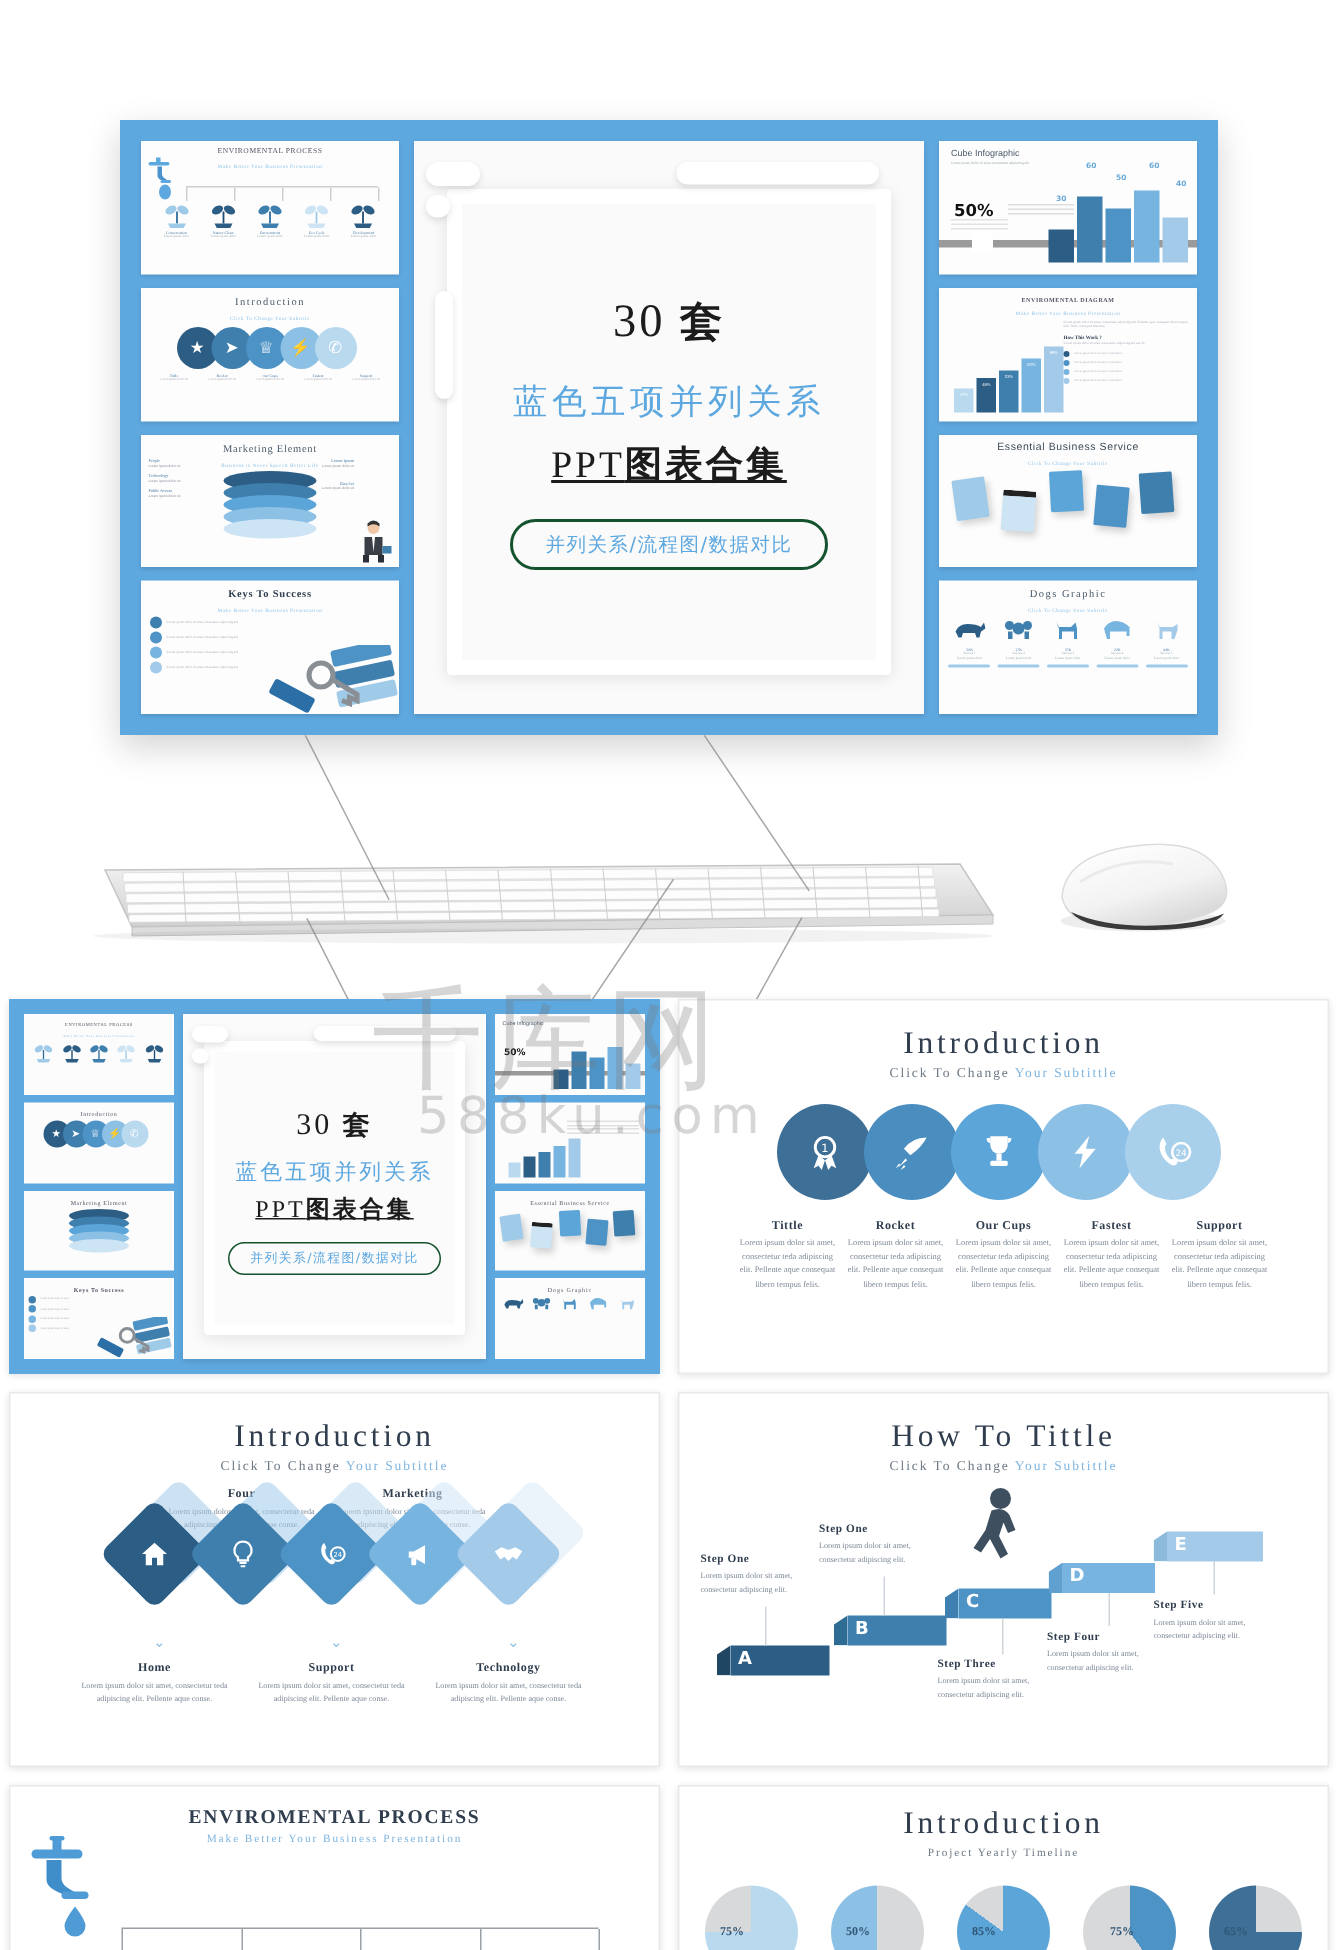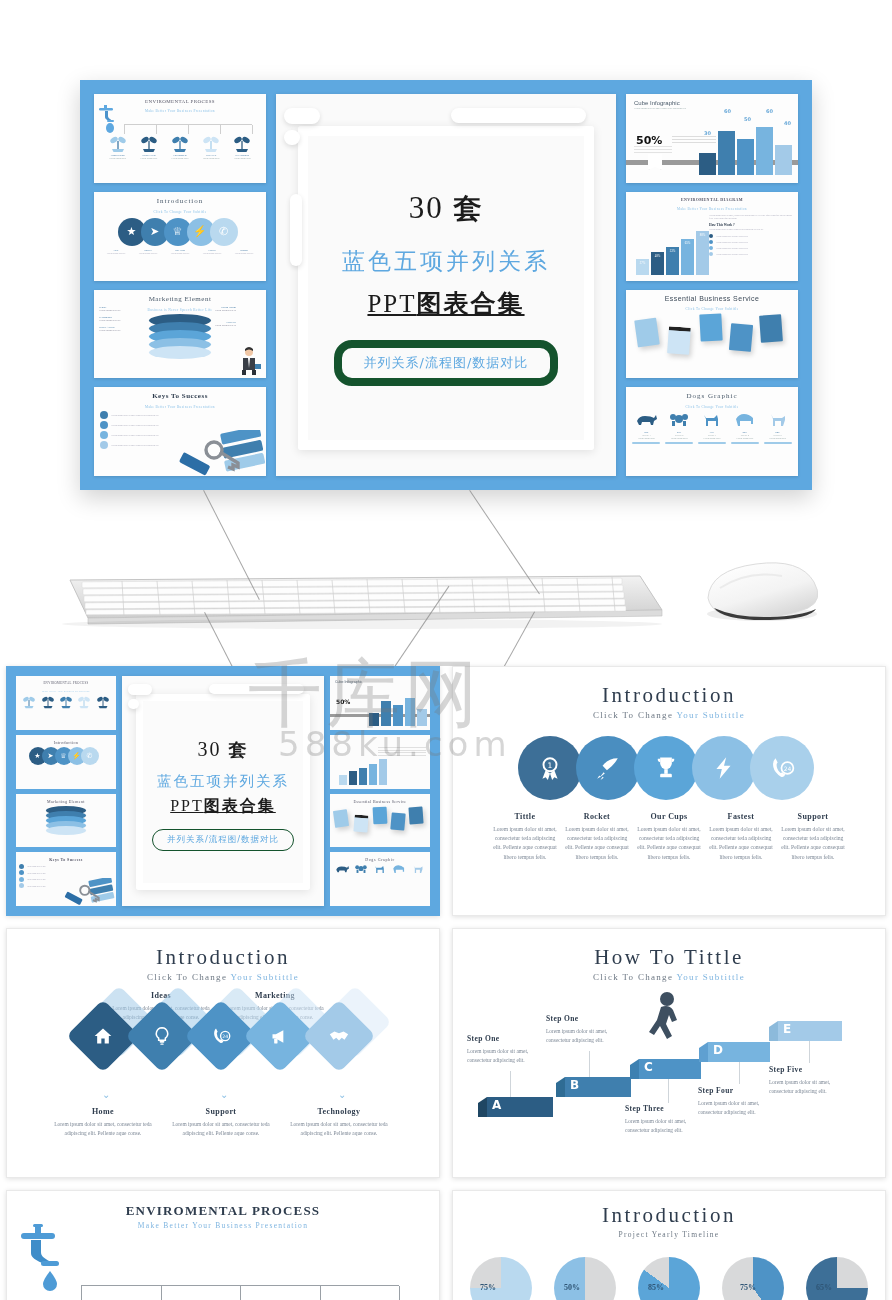--- a/index.html
+++ b/index.html
@@ -56,21 +56,21 @@
   .cover-sub {
     font-family: "DejaVu Sans", sans-serif; font-size: 23px; color: #5ea8e0;
     letter-spacing: 3px; margin-bottom: 10px; font-weight: 500;
   }
   .cover-main {
     font-family: "DejaVu Sans", sans-serif; font-size: 25px; color: #1c1c1c;
     letter-spacing: 2px; font-weight: 700; margin-bottom: 20px; text-decoration: underline;
   }
   .cover-main .lat { font-family: "Liberation Serif", serif; font-weight: 400; }
   .cover-badge {
-    display: inline-block; border: 8px solid #14532d; border-radius: 18px;
+    display: inline-block; border: 2px solid #14532d; border-radius: 18px;
     padding: 6px 22px; color: #5ea8e0; font-family: "DejaVu Sans", sans-serif;
     font-size: 13px; letter-spacing: 1px;
   }
 
   
   .mt { font-size: 5px; text-align:center; color:#556; letter-spacing:.4px; padding-top:5px;
         font-family:"Liberation Serif",serif; }
   .mt.blue { color:#8cc2e8; font-size:3.4px; }
 
   
@@ -881,21 +881,21 @@
 
     <div class="row">
 
       <div class="slide">
         <div class="s-title">Introduction</div>
         <div class="s-sub">
           <span>Click To Change </span><span class="hl">Your Subtittle</span>
         </div>
 
         <div class="dlab" style="left:96px; top:62px">
-          <div class="cap-h">Ideas</div>
+          <div class="cap-h">Four</div>
           <div class="cap-p">Lorem ipsum dolor sit amet, consectetur teda adipiscing elit. Pellente aque conse.</div>
         </div>
         <div class="dlab" style="left:210px; top:62px">
           <div class="cap-h">Marketing</div>
           <div class="cap-p">Lorem ipsum dolor sit amet, consectetur teda adipiscing elit. Pellente aque conse.</div>
         </div>
 
         <div class="chev" style="left:155px; top:100px">⌃</div>
         <div class="chev" style="left:272px; top:100px">⌃</div>
         <div class="chev" style="left:95px; top:160px">⌄</div>

